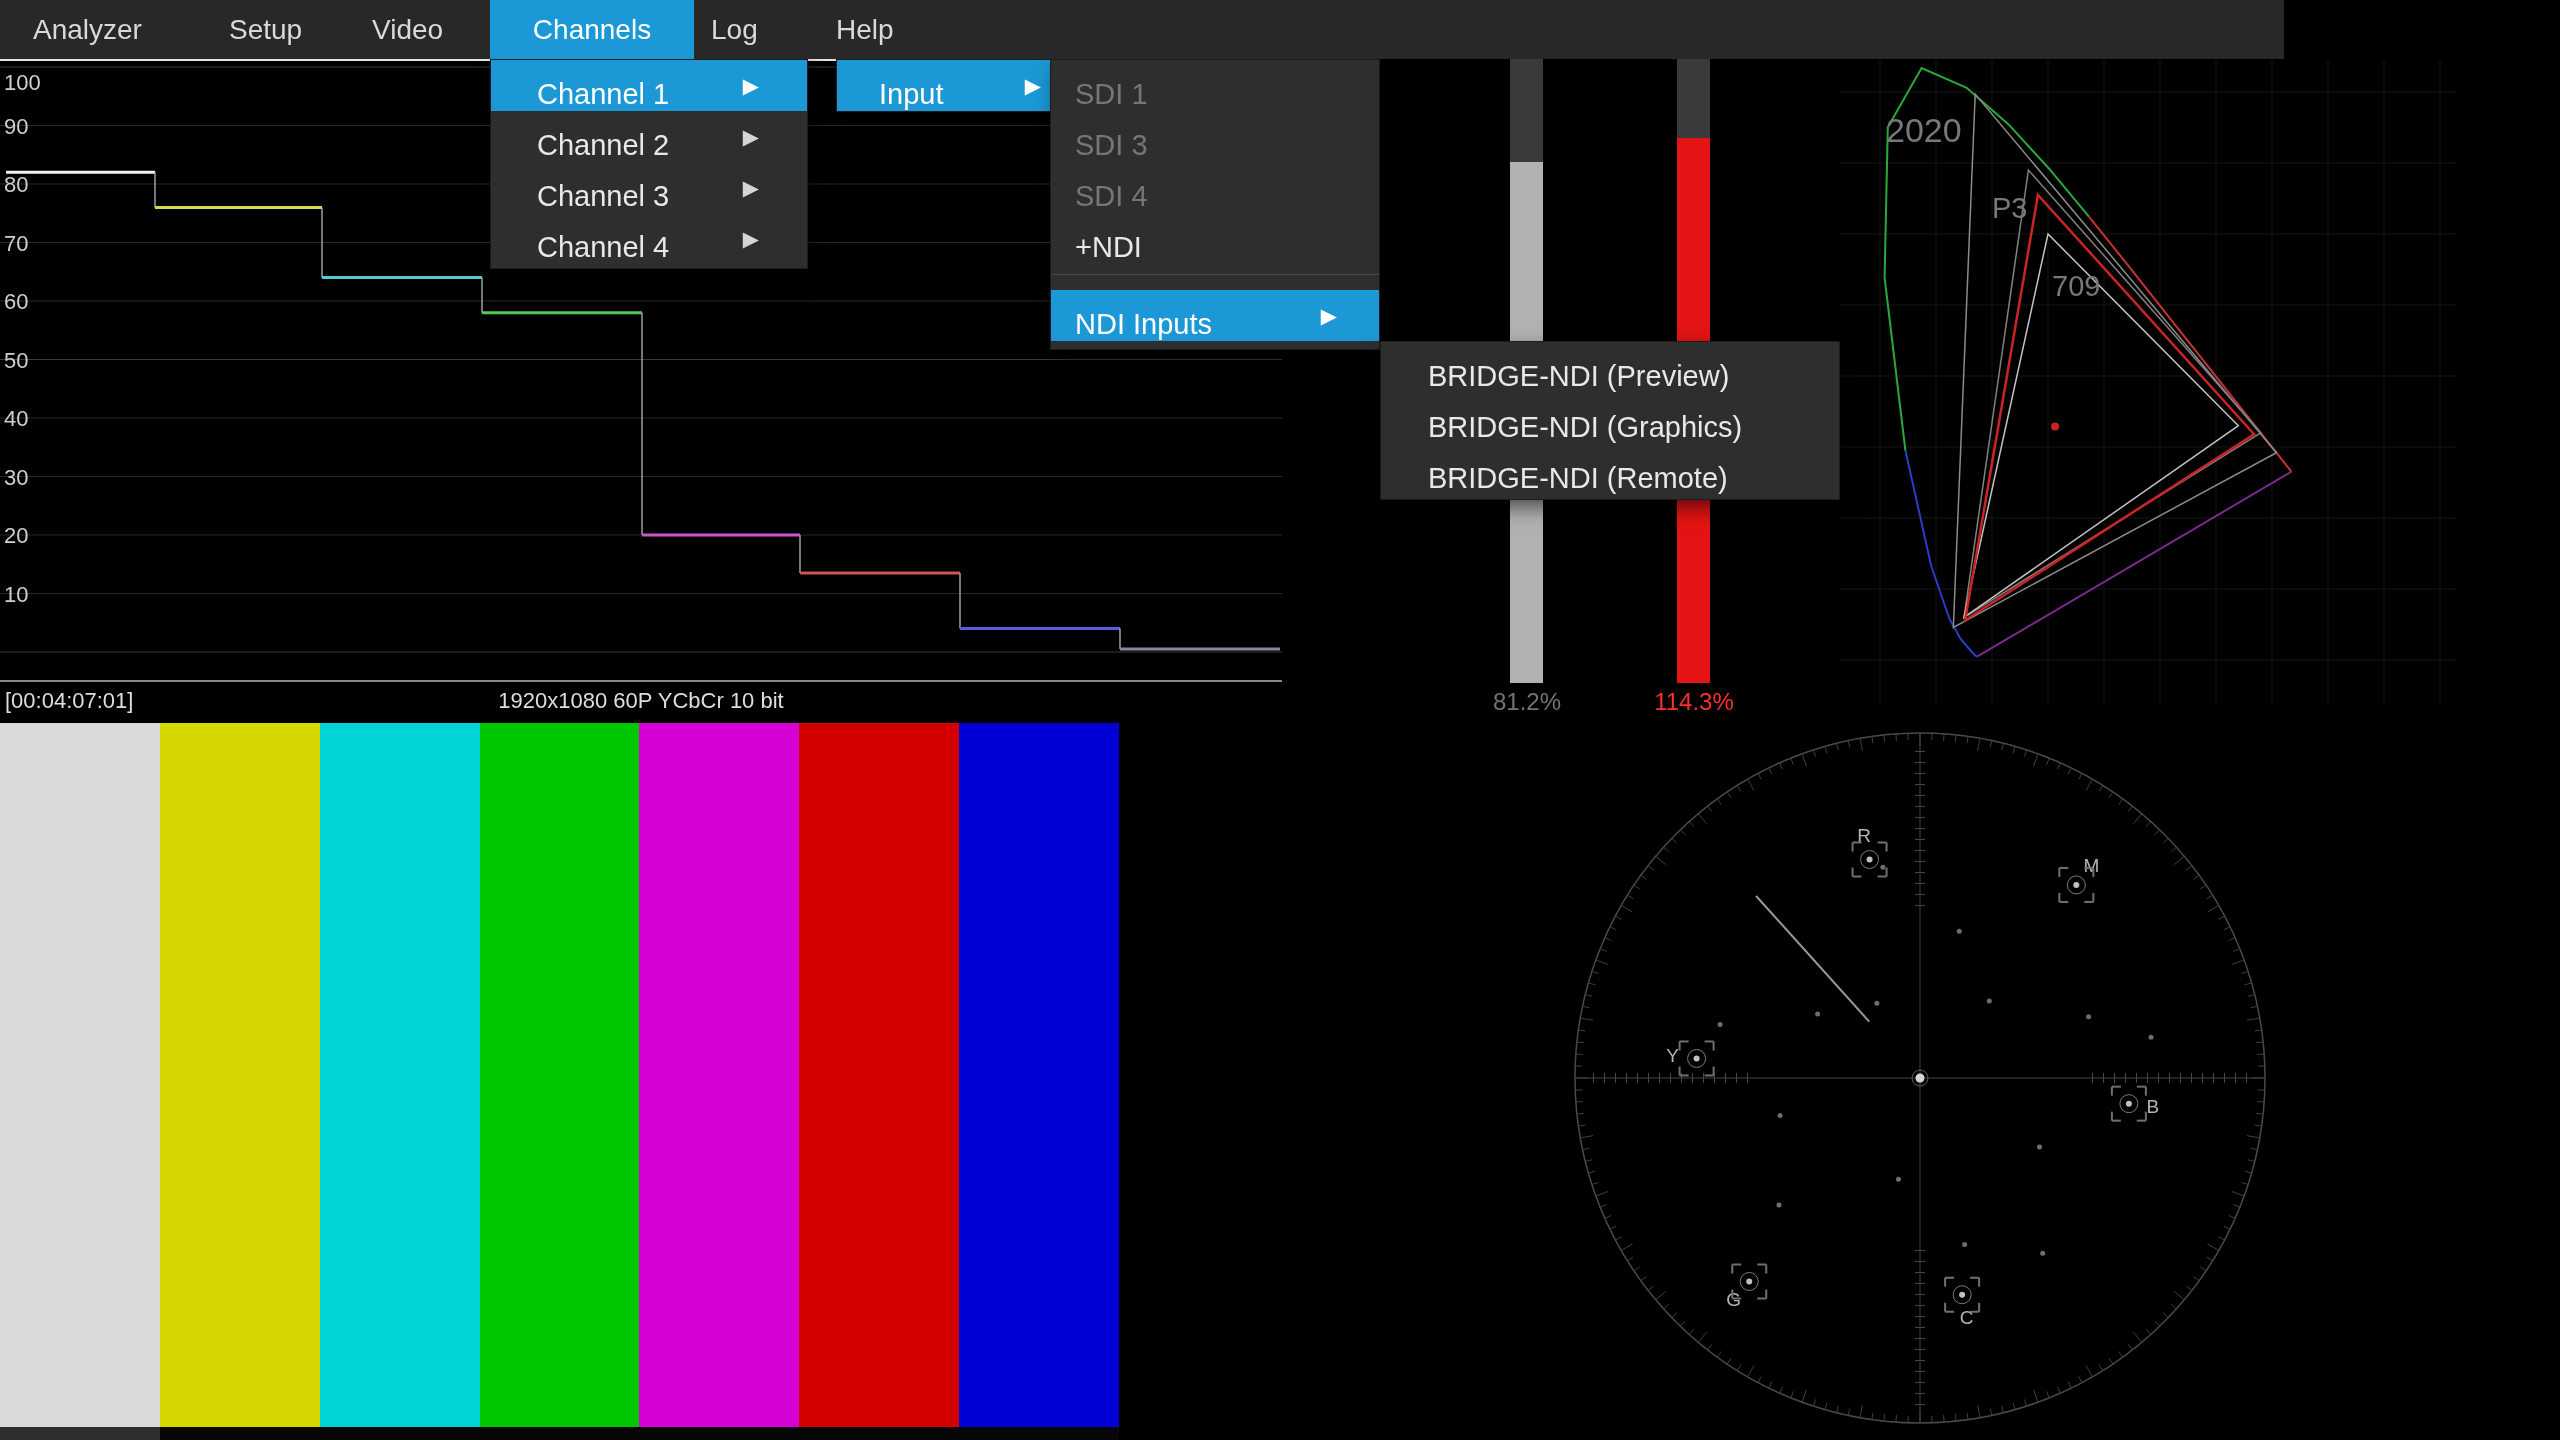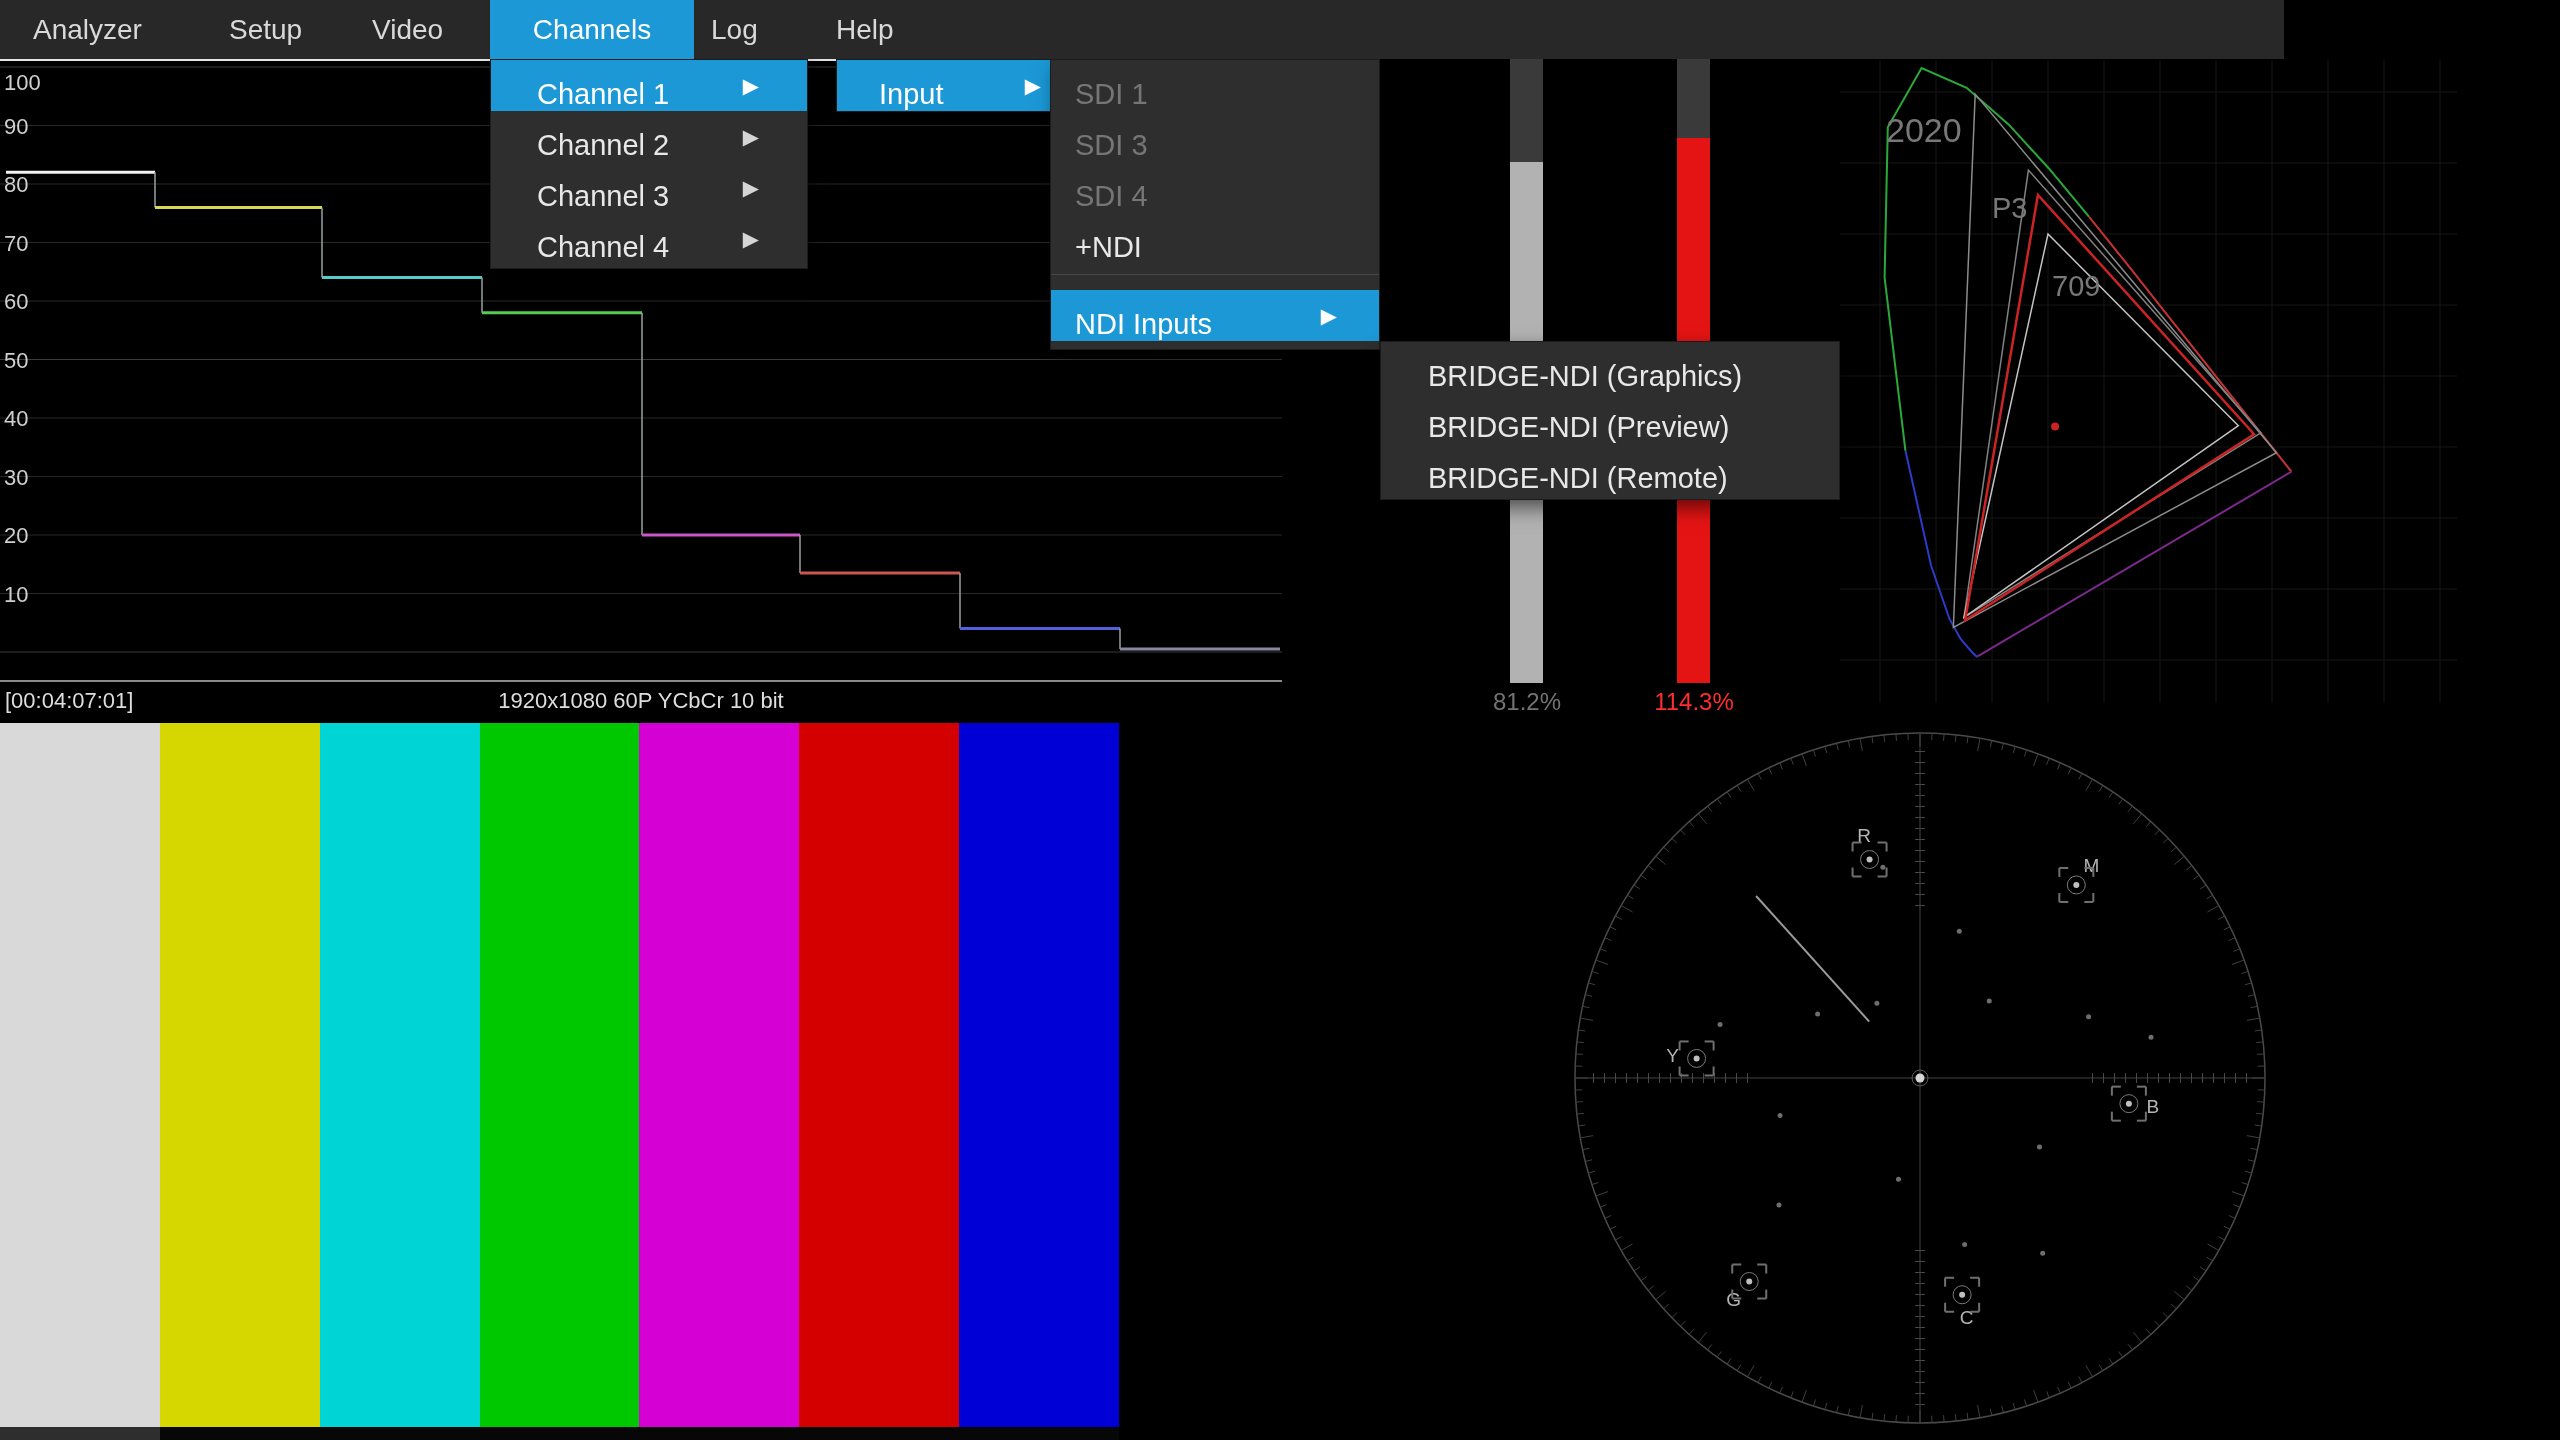--- a/index.html
+++ b/index.html
@@ -118,24 +118,24 @@
   </div>
   <div class="sep"></div>
   <div class="menu-row selected">
     <span>NDI Inputs</span>
     <span class="arrow">▶</span>
   </div>
 </div>
 
 <div class="panel" id="ndi-menu">
   <div class="menu-row">
+    <span>BRIDGE-NDI (Preview)</span>
+  </div>
+  <div class="menu-row">
     <span>BRIDGE-NDI (Graphics)</span>
-  </div>
-  <div class="menu-row">
-    <span>BRIDGE-NDI (Preview)</span>
   </div>
   <div class="menu-row">
     <span>BRIDGE-NDI (Remote)</span>
   </div>
 </div>
 
 <div class="wf-wrap">
   <svg id="wf-svg" width="1282" height="624" viewBox="0 0 1282 624">
       <line x1="0" y1="593" x2="1282" y2="593" stroke="#3a3a3a" stroke-width="1"></line>
       <line x1="0" y1="534.5" x2="1282" y2="534.5" stroke="#292929" stroke-width="1"></line>

